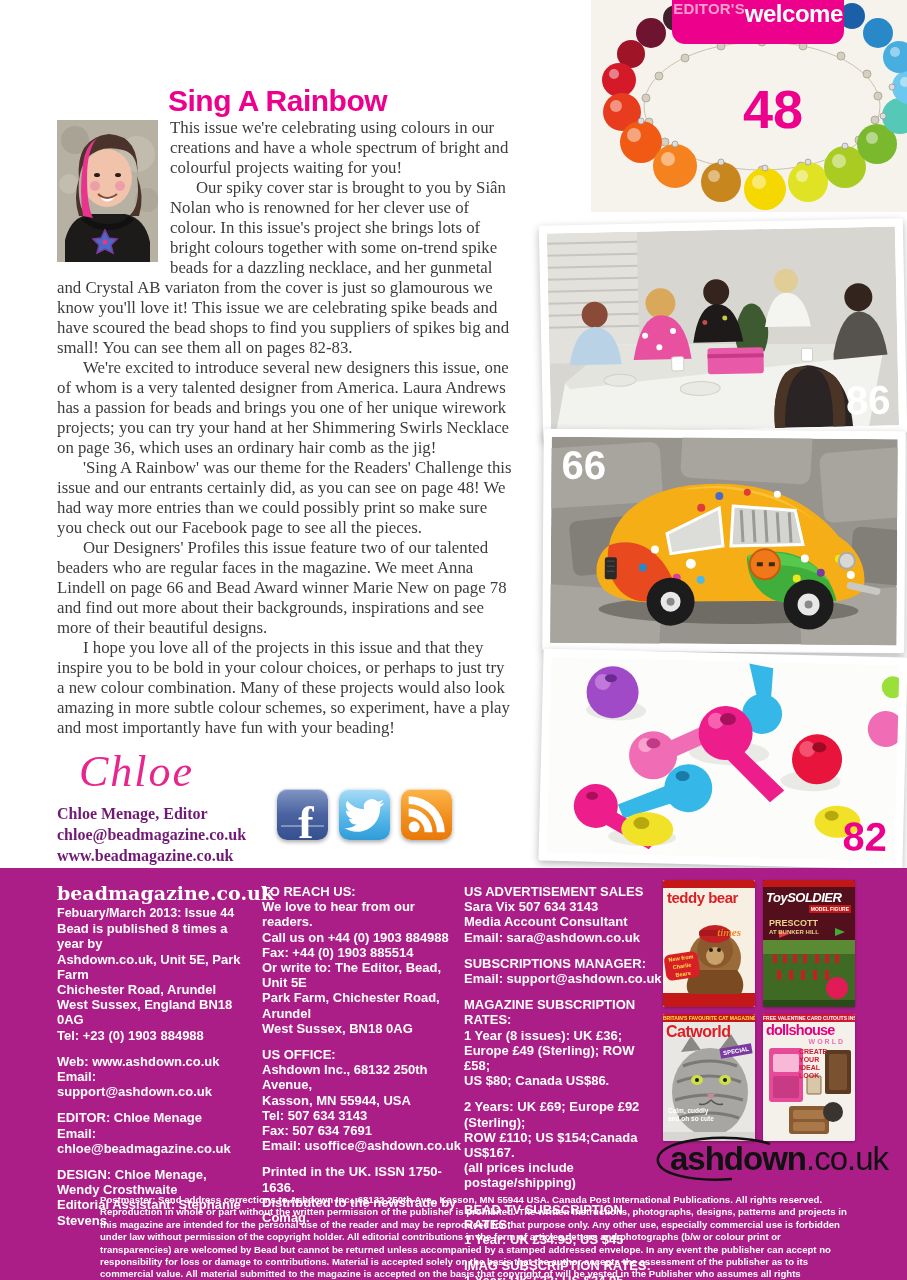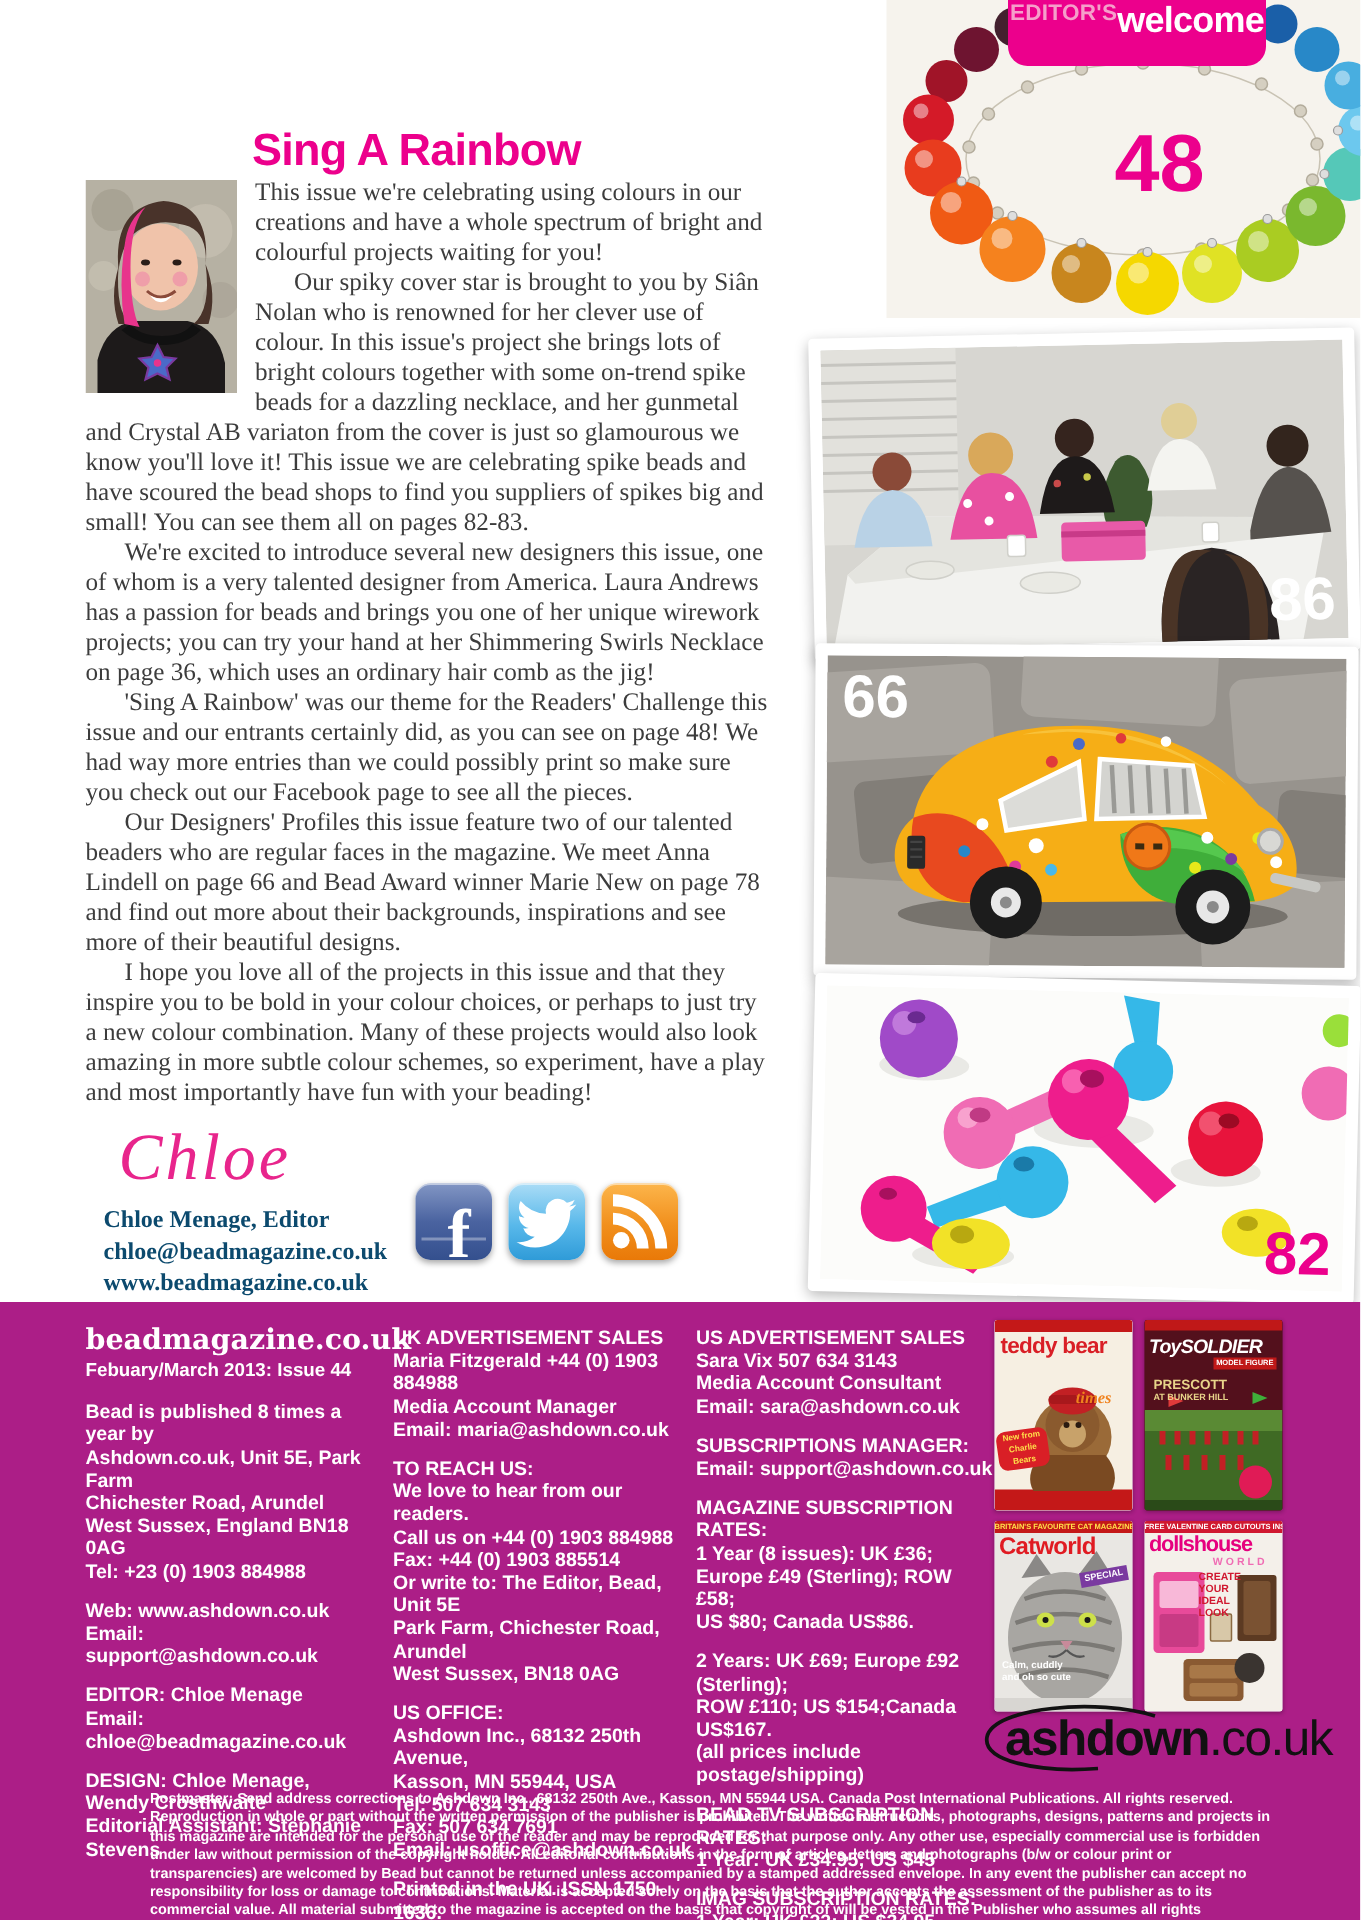--- a/index.html
+++ b/index.html
@@ -51,21 +51,21 @@
   }
   .editor-photo svg { display:block; width:100%; height:100%; }
   p.body { font-size: 16.8px; line-height: 20px; }
   p.body.ind { text-indent: 26px; }
   .signature {
     font-family: "Liberation Serif", serif;
     font-style: italic; font-weight: normal;
     font-size: 44px; color: #e8258c;
     margin: 8px 0 6px 22px; letter-spacing: 2px;
   }
-  .byline { font-size: 16px; font-weight: bold; line-height: 21px; color: #0c4a6e; margin-left: 12px; }
+  .byline { font-size: 16px; font-weight: bold; line-height: 21px; color: #701a75; }
 
   
   .social { position: absolute; left: 277px; top: 789px; display: flex; gap: 11px; z-index: 4; }
   .sicon {
     width: 51px; height: 51px; border-radius: 10px;
     box-shadow: 0 2px 4px rgba(0,0,0,.35), inset 0 1px 0 rgba(255,255,255,.5);
     position: relative; overflow: hidden; cursor: pointer;
   }
   .sicon.fb { background: linear-gradient(#8296c4 0%, #4a63a0 50%, #34508e 100%); }
   .sicon.tw { background: linear-gradient(#aadcf6 0%, #58b8ea 55%, #2f9bd8 100%); }
@@ -97,21 +97,21 @@
   .fcol { position: absolute; font-size: 13px; font-weight: bold; line-height: 15.2px; }
   .fblock { white-space: pre-line; margin-bottom: 11px; }
   .fcol1 { left: 57px; top: 12px; width: 196px; }
   .fcol2 { left: 262px; top: 16px; width: 202px; }
   .fcol3 { left: 464px; top: 16px; width: 198px; }
   .bead-logo {
     font-family: "DejaVu Serif", serif; font-weight: bold;
     font-size: 60px; line-height: 58px; letter-spacing: -2px; color: #fff;
   }
   .bead-site { font-family: "DejaVu Serif", serif; font-weight: bold; font-size: 19px; line-height: 26px; }
-  .bead-issue { font-size: 12.5px; margin-bottom: 12px; }
+  .bead-issue { font-size: 12.5px; }
 
   
   .covers { position: absolute; left: 663px; top: 12px; width: 192px;
     display: grid; grid-template-columns: 92px 92px; gap: 7px 8px; }
   .cov { position: relative; width: 92px; height: 127px; background: #fff; overflow: hidden;
     border-radius: 2px; box-shadow: 0 1px 3px rgba(0,0,0,.3); }
   .cov .strip { position:absolute; left:0; top:0; right:0; height:8px; background:#c41818;
     color:#ffe04a; font-size:5px; font-weight:bold; line-height:8px; text-align:center;
     white-space:nowrap; overflow:hidden; }
   .cov svg { position:absolute; inset:0; width:100%; height:100%; }
@@ -462,24 +462,20 @@
 Tel: +23 (0) 1903 884988</div>
       <div class="fblock">Web: www.ashdown.co.uk
 Email: support@ashdown.co.uk</div>
       <div class="fblock">EDITOR: Chloe Menage
 Email: chloe@beadmagazine.co.uk</div>
       <div class="fblock">DESIGN: Chloe Menage,
 Wendy Crosthwaite
 Editorial Assistant: Stephanie Stevens</div>
     </div>
     <div class="fcol fcol2">
-      <div class="fblock">UK ADVERTISEMENT SALES
-Maria Fitzgerald +44 (0) 1903 884988
-Media Account Manager
-Email: maria@ashdown.co.uk</div>
       <div class="fblock">TO REACH US:
 We love to hear from our readers.
 Call us on +44 (0) 1903 884988
 Fax: +44 (0) 1903 885514
 Or write to: The Editor, Bead, Unit 5E
 Park Farm, Chichester Road, Arundel
 West Sussex, BN18 0AG</div>
       <div class="fblock">US OFFICE:
 Ashdown Inc., 68132 250th Avenue,
 Kasson, MN 55944, USA

